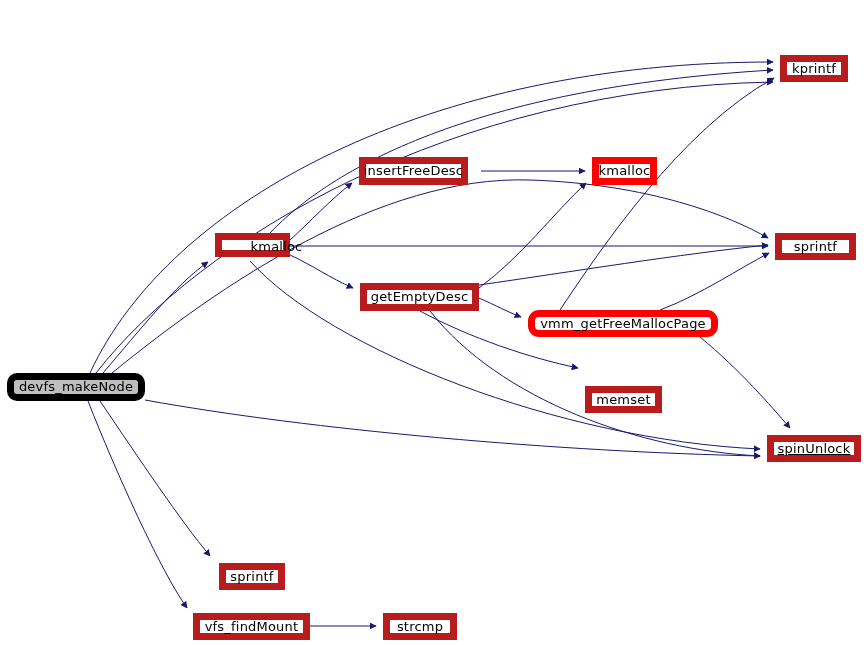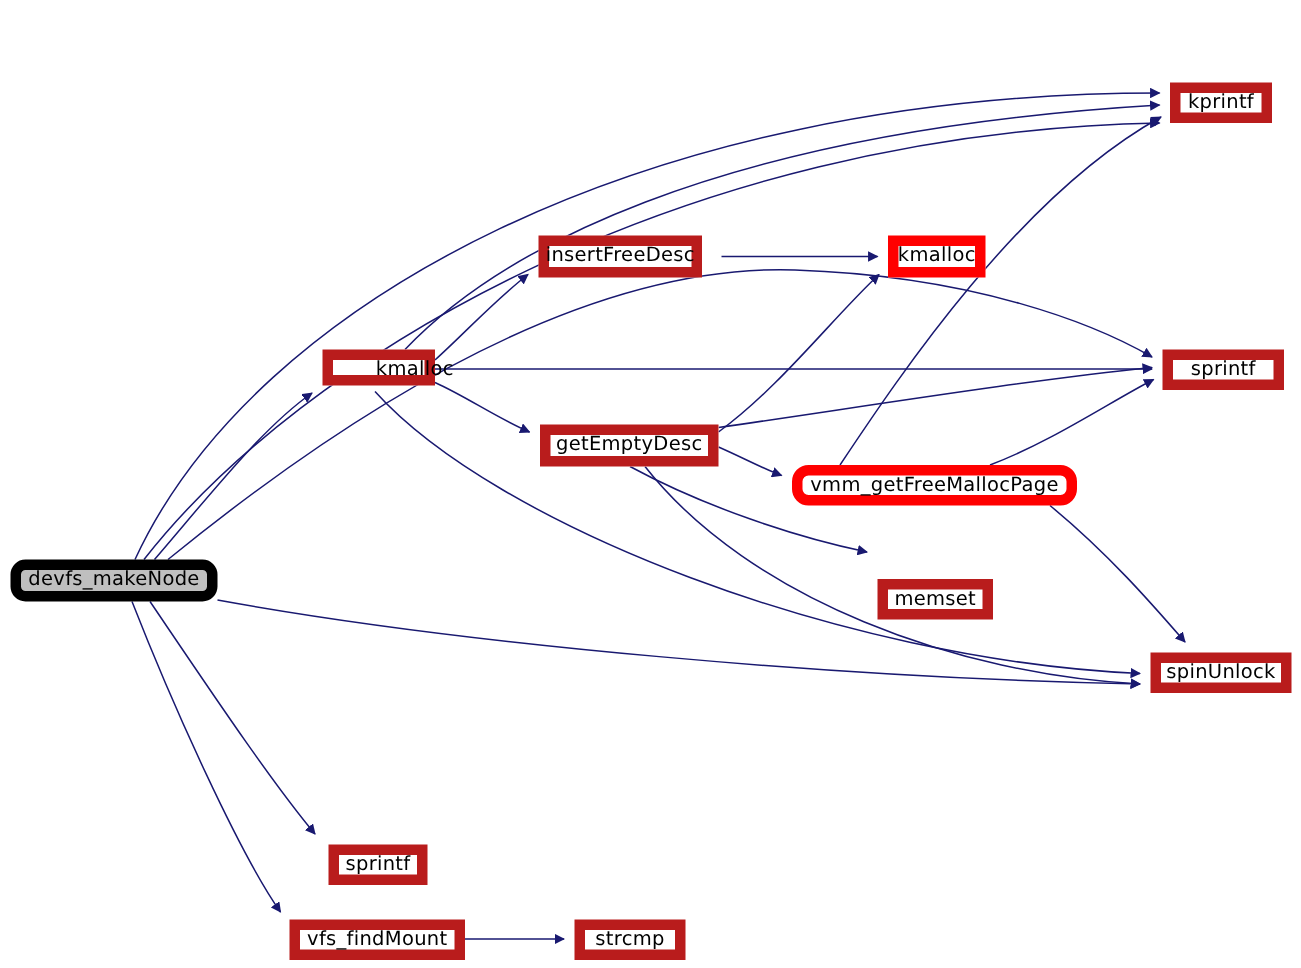--- a/index.html
+++ b/index.html
@@ -106,21 +106,21 @@
       </div>
       <div class="node" style="left: 585px; top: 360px; width: 77px; height: 27px; margin-top: 26px;">
         <span class="node-label">memset</span>
       </div>
       <div class="node" style="left: 780px; top: 55px; width: 68px; height: 27px;">
         <span class="node-label">kprintf</span>
       </div>
       <div class="node" style="left: 775px; top: 233px; width: 81px; height: 27px;">
         <span class="node-label">sprintf</span>
       </div>
-      <div class="node" style="left: 767px; top: 435px; width: 94px; height: 27px;">
+      <div class="node" style="left: 767px; top: 435px; width: 94px; height: 27px; text-decoration: underline;">
         <span class="node-label">spinUnlock</span>
       </div>
       <div class="node" style="left: 219px; top: 563px; width: 66px; height: 27px;">
         <span class="node-label">sprintf</span>
       </div>
       <div class="node" style="left: 193px; top: 613px; width: 117px; height: 27px;">
         <span class="node-label">vfs_findMount</span>
       </div>
       <div class="node" style="left: 383px; top: 613px; width: 74px; height: 27px;">
         <span class="node-label">strcmp</span>

